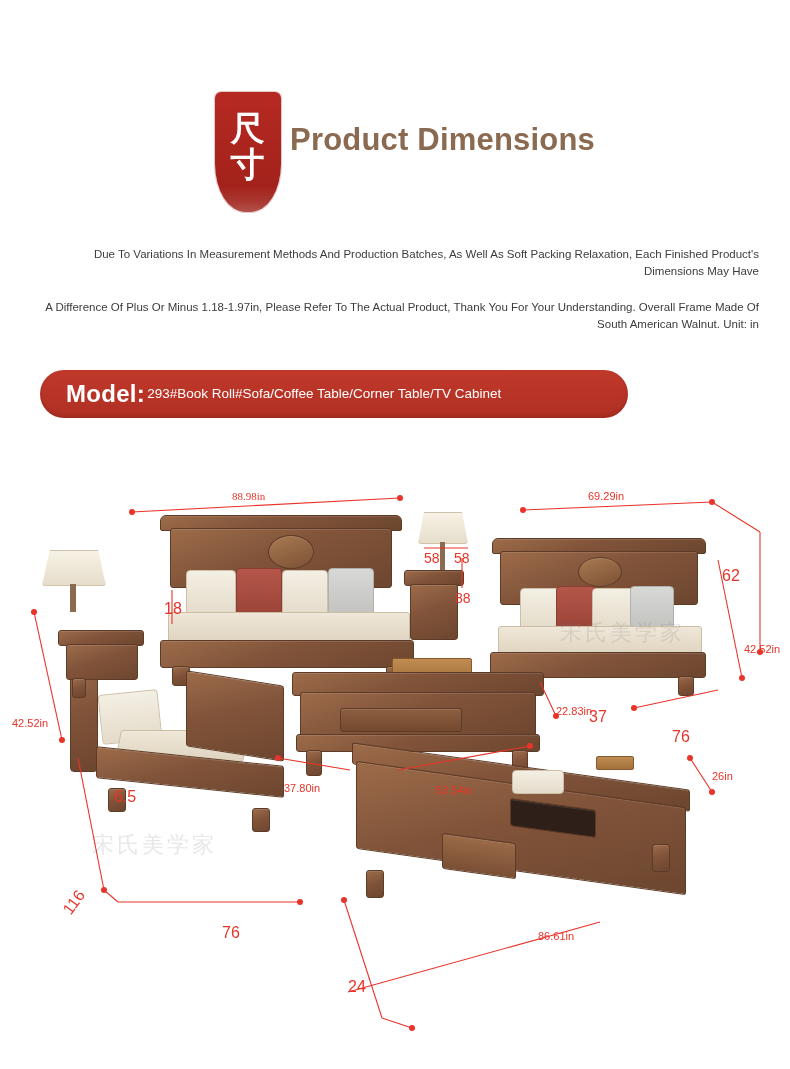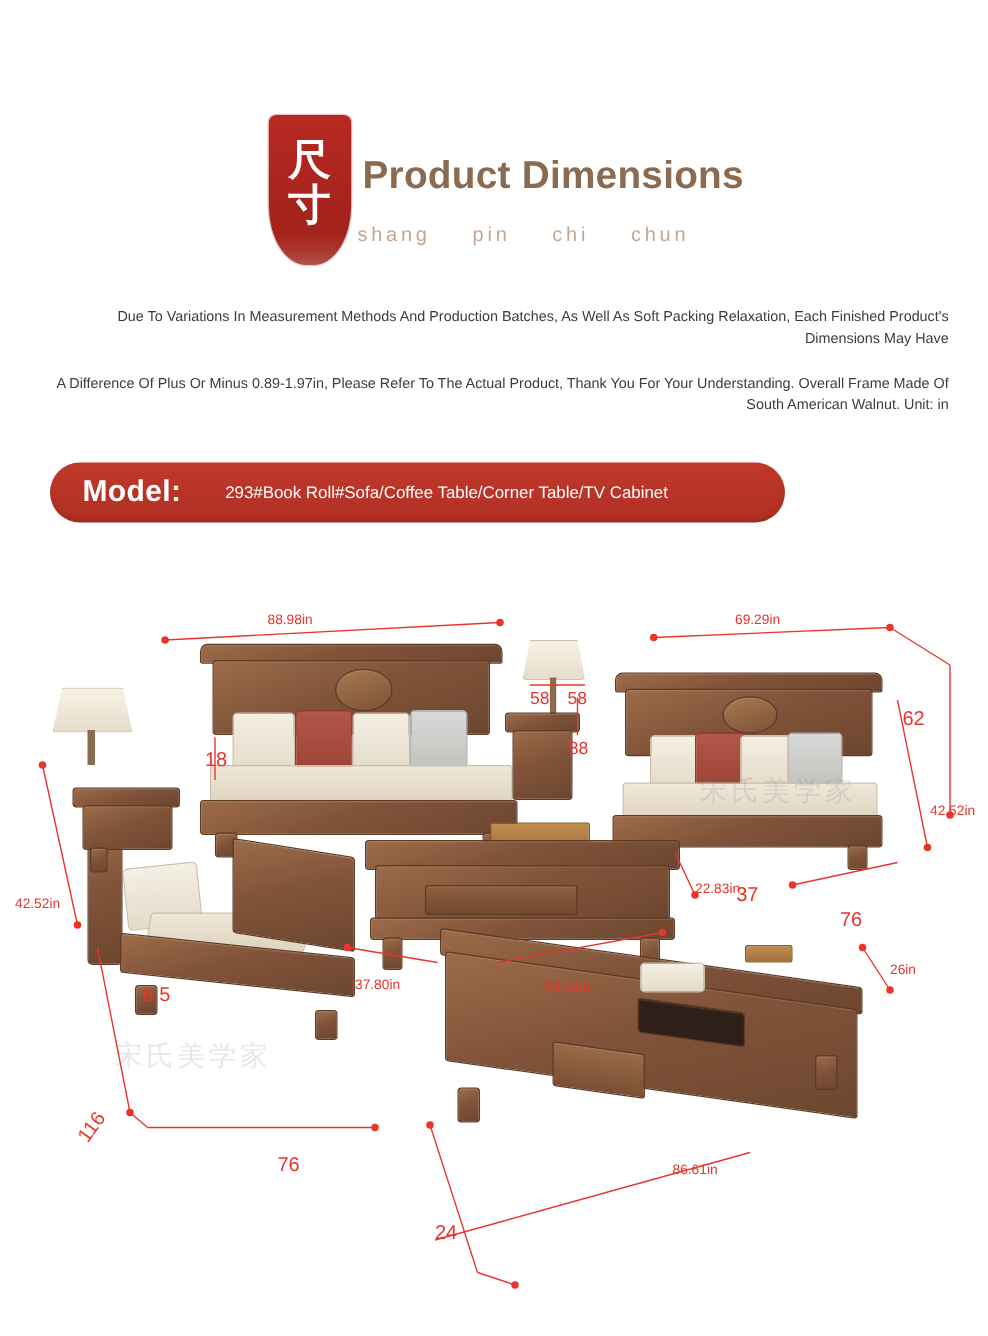--- a/index.html
+++ b/index.html
@@ -100,21 +100,20 @@
     width: 588px;
     height: 48px;
     border-radius: 24px;
     background: linear-gradient(180deg, #c0392b 0%, #b02f23 100%);
     box-shadow: inset 0 -2px 4px rgba(0,0,0,0.12);
     display: flex;
     align-items: center;
     padding-left: 26px;
     box-sizing: border-box;
     color: #ffffff;
-    gap: 33px;
   }
   .model-label {
     font-size: 24px;
     font-weight: bold;
     letter-spacing: 0.3px;
   }
   .model-value {
     font-size: 13.5px;
     margin-left: 2px;
     padding-bottom: 1px;
@@ -197,31 +196,25 @@
 </style>
 </head>
 <body>
 
 <div class="header">
   <div class="seal">
     <div class="ch1">尺</div>
     <div class="ch2">寸</div>
   </div>
   <div class="title-main">Product Dimensions</div>
-  <div class="title-pinyin">
-    <span>shang</span>
-    <span>pin</span>
-    <span>chi</span>
-    <span>chun</span>
-  </div>
 </div>
 
 <div class="notes">
   <div class="note-line-1">Due To Variations In Measurement Methods And Production Batches, As Well As Soft Packing Relaxation, Each Finished Product's Dimensions May Have</div>
-  <div class="note-line-2">A Difference Of Plus Or Minus 0.89-1.97in, Please Refer To The Actual Product, Thank You For Your Understanding. Overall Frame Made Of South American Walnut. Unit: in</div>
+  <div class="note-line-2">A Difference Of Plus Or Minus 1.18-1.97in, Please Refer To The Actual Product, Thank You For Your Understanding. Overall Frame Made Of South American Walnut. Unit: in</div>
 </div>
 
 <div class="model-banner">
   <span class="model-label">Model:</span>
   <span class="model-value">293#Book Roll#Sofa/Coffee Table/Corner Table/TV Cabinet</span>
 </div>
 
 <div class="diagram">
 
   <div class="wood" style="left:160px;top:75px;width:240px;height:14px;border-radius:6px 6px 2px 2px;"></div>
@@ -341,21 +334,21 @@
       <circle cx="278" cy="318" r="3"></circle>
       <circle cx="530" cy="306" r="3"></circle>
       <circle cx="556" cy="276" r="3"></circle>
       <circle cx="690" cy="318" r="3"></circle>
       <circle cx="712" cy="352" r="3"></circle>
       <circle cx="344" cy="460" r="3"></circle>
       <circle cx="412" cy="588" r="3"></circle>
     </g>
   </svg>
 
-  <div class="dim" style="left:214px;top:50px;">88.98in</div>
+  <div class="dim" style="left:232px;top:50px;font-family:Liberation Serif, serif;">88.98in</div>
   <div class="dim big" style="left:164px;top:160px;">18</div>
 
   <div class="dim" style="left:588px;top:50px;">69.29in</div>
   <div class="dim big" style="left:722px;top:127px;">62</div>
   <div class="dim" style="left:744px;top:203px;">42.52in</div>
   <div class="dim big" style="left:672px;top:288px;">76</div>
   <div class="dim big" style="left:589px;top:241px;margin-top:27px;">37</div>
 
   <div class="dim" style="left:424px;top:110px;font-size:14px;">58</div>
   <div class="dim" style="left:454px;top:110px;font-size:14px;">58</div>

